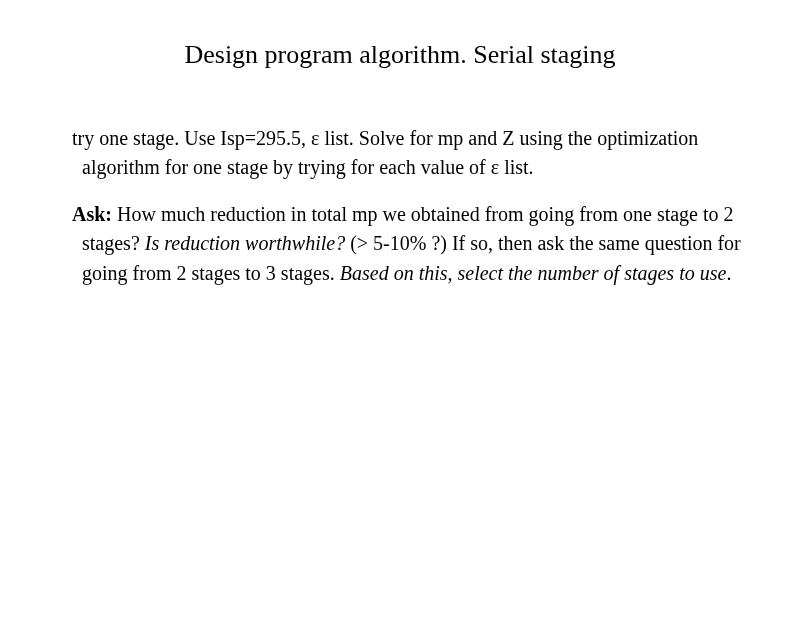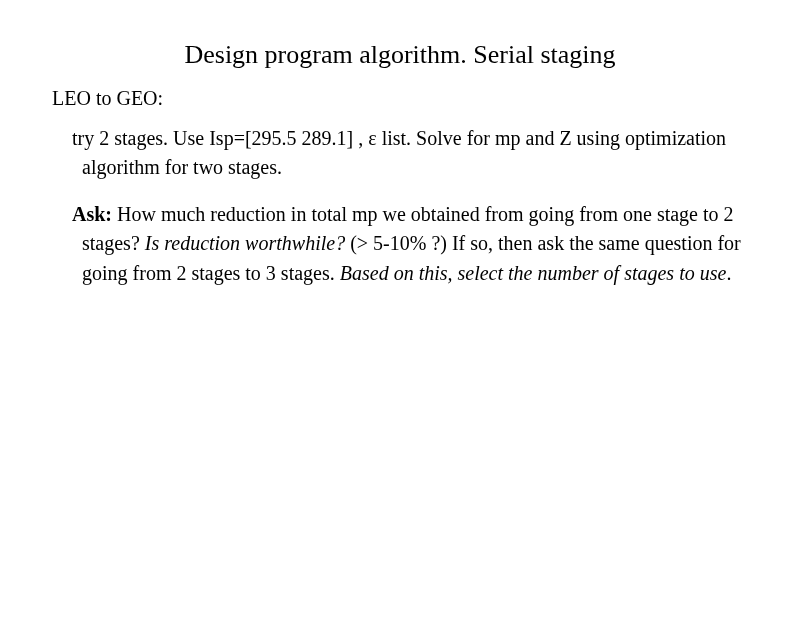--- a/index.html
+++ b/index.html
@@ -64,26 +64,25 @@
     font-style: italic;
   }
 </style>
 </head>
 <body>
 
 <div class="slide">
 
   <div class="slide-title">Design program algorithm. Serial staging</div>
 
-  <div class="intro-line">LEO to GEO:</div>
 
   <div class="body-list">
 
+    <div class="body-item">try one stage. Use Isp=295.5, ε list. Solve for mp and Z using the optimization algorithm for one stage by trying for each value of ε list.</div>
 
-    <div class="body-item">try 2 stages. Use Isp=[295.5  289.1] , ε list.  Solve for mp and Z using optimization algorithm for two stages.</div>
 
 
     <div class="body-item item-ask">
       <b>Ask:</b><span> How much reduction in total mp we obtained from going from one stage to 2 stages? </span><i>Is reduction worthwhile?</i><span> (&gt; 5-10% ?) If so, then ask the same question for going from 2 stages to 3 stages. </span><i>Based on this, select the number of stages to use</i><span>.</span>
     </div>
 
   </div>
 </div>
 
 </body></html>

